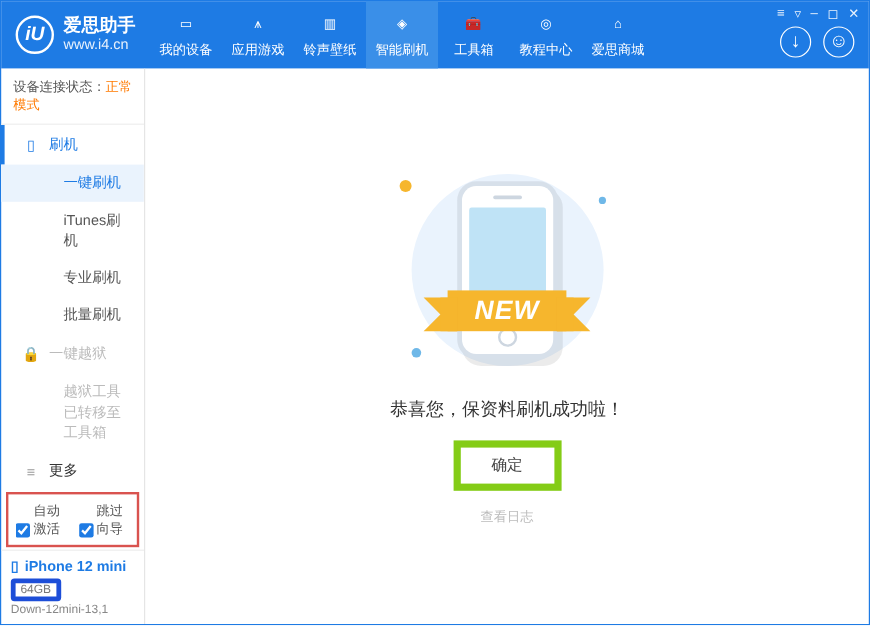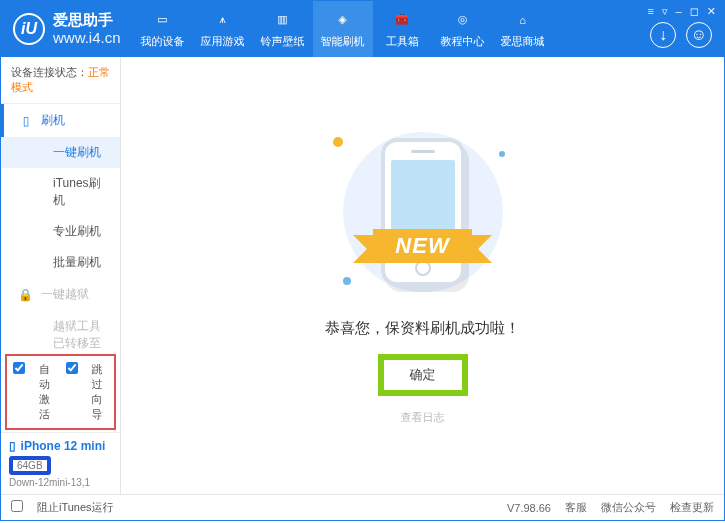--- a/index.html
+++ b/index.html
@@ -3,21 +3,21 @@
 <meta charset="utf-8">
 <style>
 * { margin: 0; padding: 0; box-sizing: border-box; font-family: "Microsoft YaHei", sans-serif; }
 body { background: #fff; }
 .window { width: 725px; height: 521px; border: 1px solid #1e7be4; display: flex; flex-direction: column; }
 .titlebar { height: 56px; background: #1e7be4; display: flex; align-items: center; color: #fff; }
 .logo-section { display: flex; align-items: center; padding: 0 12px; gap: 8px; }
 .logo-circle { width: 32px; height: 32px; border: 2px solid #fff; border-radius: 50%; display: flex; align-items: center; justify-content: center; font-weight: bold; font-size: 16px; font-style: italic; }
 .logo-text { display: flex; flex-direction: column; }
 .logo-title { font-size: 15px; font-weight: bold; line-height: 1.1; }
-.logo-sub { font-size: 15px; opacity: 0.9; text-align: right; }
+.logo-sub { font-size: 12px; opacity: 0.9; }
 .nav { display: flex; flex: 1; height: 100%; }
 .nav-item { width: 60px; display: flex; flex-direction: column; align-items: center; justify-content: center; gap: 4px; font-size: 11px; cursor: pointer; }
 .nav-item.active { background: #3a8fe8; }
 .nav-icon { width: 20px; height: 20px; display: flex; align-items: center; justify-content: center; }
 .title-controls-outer { display: flex; flex-direction: column; align-items: flex-end; height: 100%; }
 .win-controls { display: flex; gap: 8px; padding: 4px 8px 0 0; font-size: 11px; }
 .win-btn { cursor: pointer; opacity: 0.9; }
 .title-actions { display: flex; gap: 10px; padding: 0 12px 6px 0; align-items: center; flex: 1; }
 .circle-btn { width: 26px; height: 26px; border: 1.5px solid #fff; border-radius: 50%; display: flex; align-items: center; justify-content: center; cursor: pointer; }
 .body { flex: 1; display: flex; overflow: hidden; }
@@ -25,21 +25,21 @@
 .status-bar { padding: 8px 10px; color: #555; border-bottom: 1px solid #eee; font-size: 11px; }
 .status-val { color: #ff7a00; }
 .side-list { flex: 1; overflow: auto; }
 .side-group { padding: 8px 10px 8px 18px; color: #333; display: flex; align-items: center; gap: 8px; }
 .side-group.top { border-left: 3px solid #1e7be4; color: #1e7be4; padding-left: 15px; }
 .side-group.locked { color: #bbb; }
 .side-sub { padding: 7px 10px 7px 52px; color: #555; cursor: pointer; }
 .side-sub.active { color: #1e7be4; background: #eaf3fd; }
 .side-sub.disabled { color: #bbb; }
 .side-bottom { border: 2px solid #d9534f; margin: 2px 4px; padding: 6px 6px; border-top: 2px solid #d9534f; display: flex; gap: 10px; font-size: 11px; }
-.chk { display: flex; align-items: flex-start; gap: 14px; color: #555; }
+.chk { display: flex; align-items: flex-end; gap: 3px; color: #555; }
 .chk input { accent-color: #1e7be4; width: 12px; height: 12px; }
 .device-block { padding: 6px 8px; border-top: 1px solid #eee; }
 .device-name { color: #1e7be4; font-size: 12px; font-weight: bold; display: flex; align-items: center; gap: 5px; }
 .badge { display: inline-block; border: 4px solid #1d4ed8; border-radius: 3px; padding: 0 4px; font-size: 10px; color: #777; margin-top: 3px; }
 .device-sub { font-size: 10px; color: #888; margin-top: 2px; }
 .main { flex: 1; display: flex; flex-direction: column; align-items: center; justify-content: center; position: relative; }
 .illus { width: 220px; height: 170px; position: relative; display: flex; align-items: center; justify-content: center; }
 .bg-circle { width: 160px; height: 160px; border-radius: 50%; background: #eaf3fd; position: absolute; }
 .phone { width: 76px; height: 140px; background: #fff; border-radius: 12px; position: relative; z-index: 2; box-shadow: 0 0 0 4px #d7e0ea, 4px 6px 0 4px rgba(0,0,0,0.08); }
 .phone::before { content: ""; position: absolute; top: 8px; left: 50%; transform: translateX(-50%); width: 24px; height: 3px; background: #cdd6e0; border-radius: 2px; }
@@ -179,24 +179,13 @@
             <div class="phone-screen"></div>
           </div>
         <div class="ribbon">NEW</div>
       </div>
       <div class="msg">恭喜您，保资料刷机成功啦！</div>
       <button class="ok-btn">确定</button>
       <div class="log-link">查看日志</div>
     </div>
   </div>
 
-  <div class="footer">
-    <label class="chk">
-        <input type="checkbox" style="">
-        <span>阻止iTunes运行</span>
-      </label>
-    <div class="spacer"></div>
-    <span class="f-item">V7.98.66</span>
-    <span class="f-item">客服</span>
-    <span class="f-item">微信公众号</span>
-    <span class="f-item">检查更新</span>
-  </div>
 </div>
 
 </body></html>

